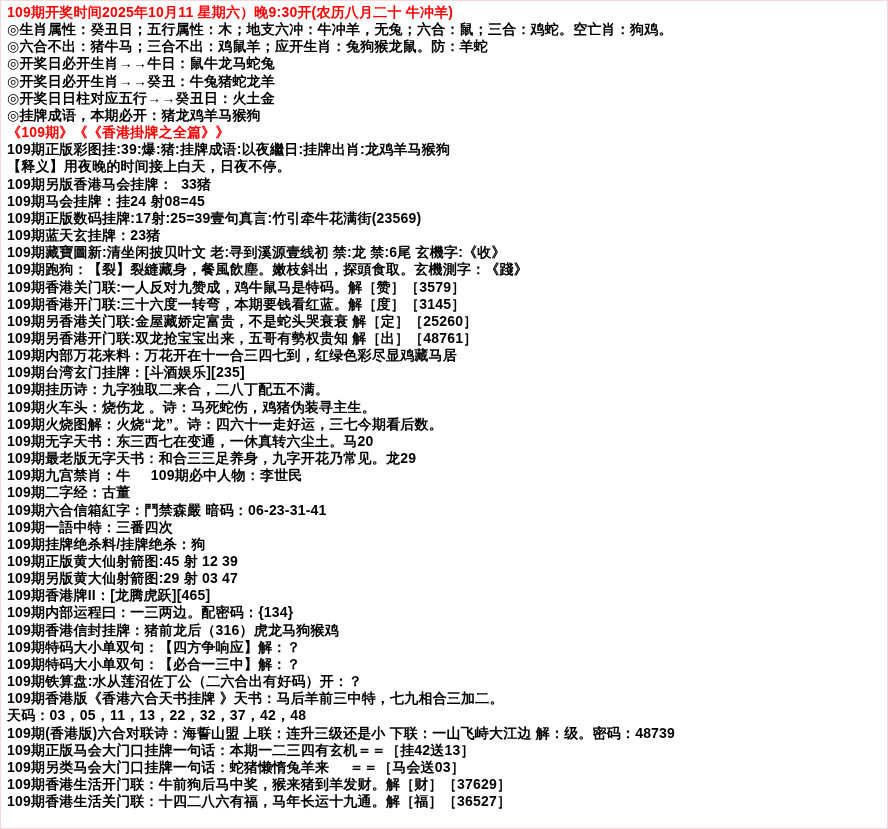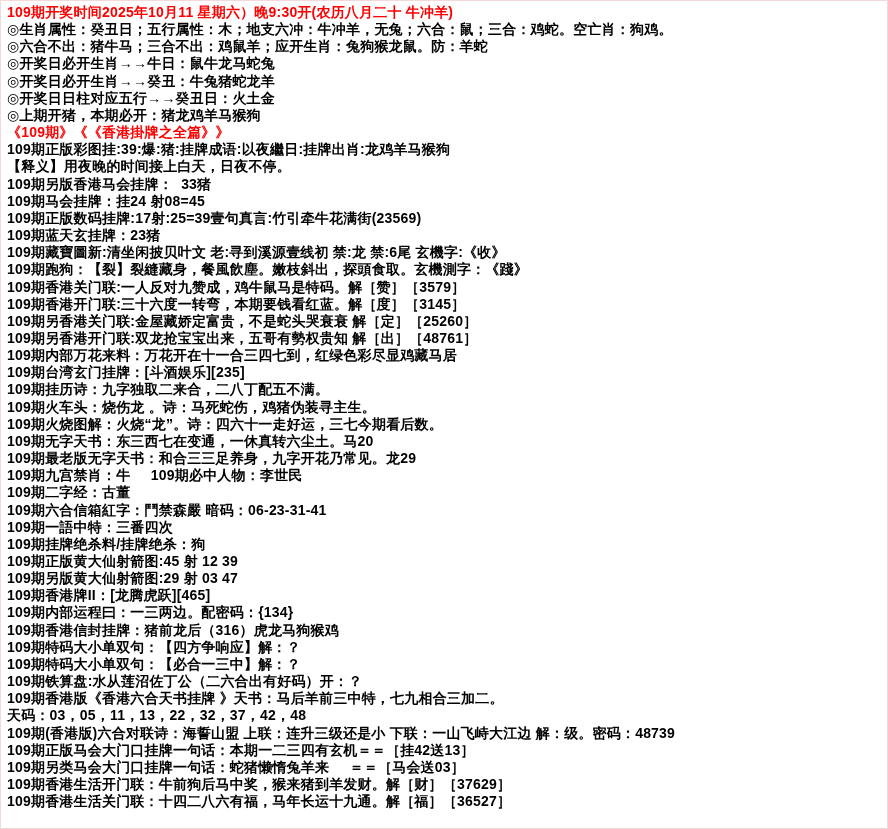--- a/index.html
+++ b/index.html
@@ -30,21 +30,21 @@
 <body>
 
 <div class="page">
   <div class="content">
       <div class="line red">109期开奖时间2025年10月11 星期六）晚9:30开(农历八月二十 牛冲羊)</div>
       <div class="line">◎生肖属性：癸丑日；五行属性：木；地支六冲：牛冲羊，无兔；六合：鼠；三合：鸡蛇。空亡肖：狗鸡。</div>
       <div class="line">◎六合不出：猪牛马；三合不出：鸡鼠羊；应开生肖：兔狗猴龙鼠。防：羊蛇</div>
       <div class="line">◎开奖日必开生肖→→牛日：鼠牛龙马蛇兔</div>
       <div class="line">◎开奖日必开生肖→→癸丑：牛兔猪蛇龙羊</div>
       <div class="line">◎开奖日日柱对应五行→→癸丑日：火土金</div>
-      <div class="line">◎上期开猪，本期必开：猪龙鸡羊马猴狗</div>
+      <div class="line">◎挂牌成语，本期必开：猪龙鸡羊马猴狗</div>
       <div class="line red">《109期》《《香港掛牌之全篇》》</div>
       <div class="line">109期正版彩图挂:39:爆:猪:挂牌成语:以夜繼日:挂牌出肖:龙鸡羊马猴狗</div>
       <div class="line">【释义】用夜晚的时间接上白天，日夜不停。</div>
       <div class="line">109期另版香港马会挂牌：  33猪</div>
       <div class="line">109期马会挂牌：挂24 射08=45</div>
       <div class="line">109期正版数码挂牌:17射:25=39壹句真言:竹引牵牛花满街(23569)</div>
       <div class="line">109期蓝天玄挂牌：23猪</div>
       <div class="line">109期藏寶圖新:清坐闲披贝叶文 老:寻到溪源壹线初 禁:龙 禁:6尾 玄機字:《收》</div>
       <div class="line">109期跑狗：【裂】裂縫藏身，餐風飲塵。嫩枝斜出，探頭食取。玄機測字：《踐》</div>
       <div class="line">109期香港关门联:一人反对九赞成，鸡牛鼠马是特码。解［赞］［3579］</div>

